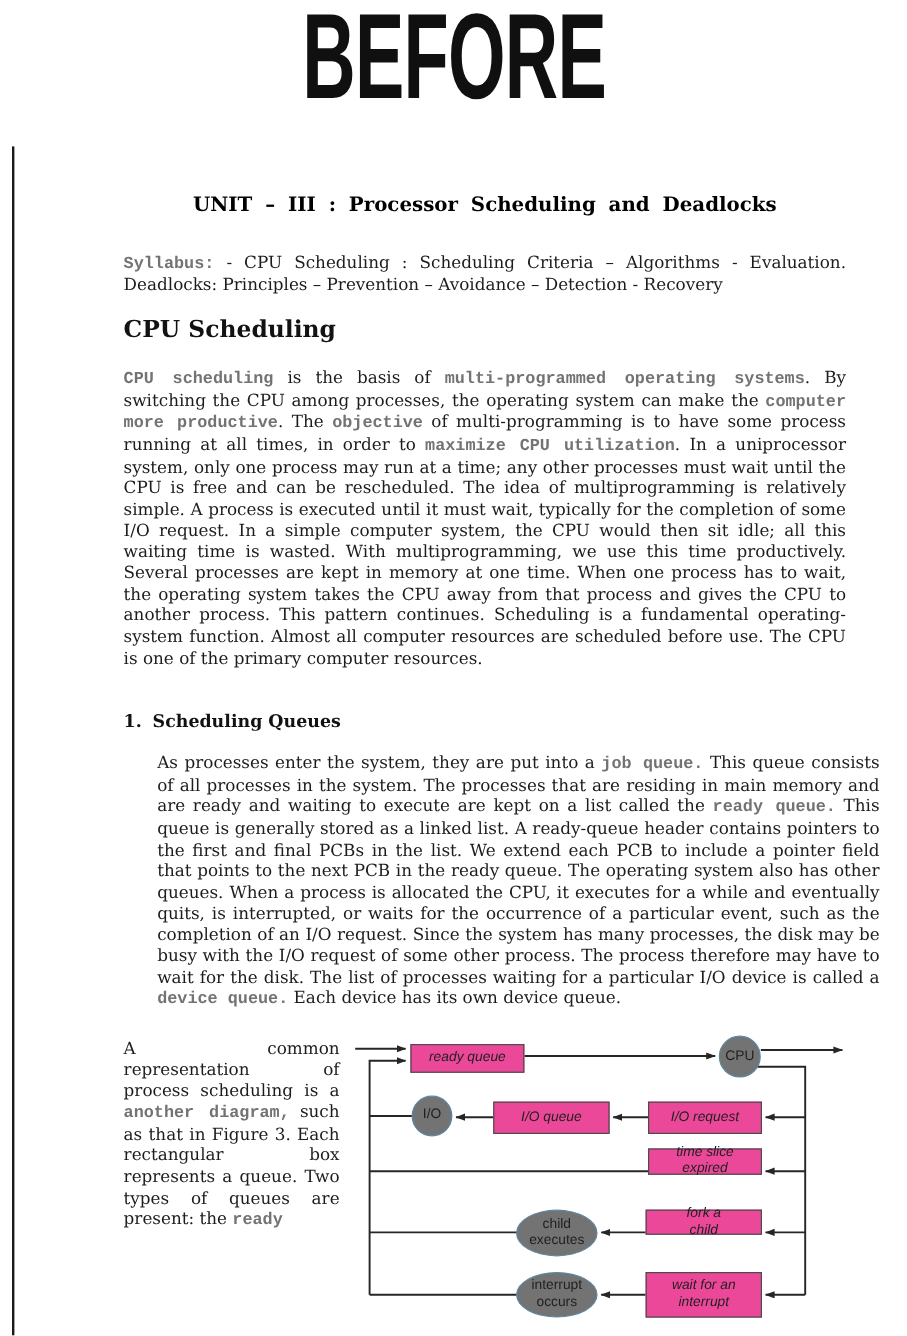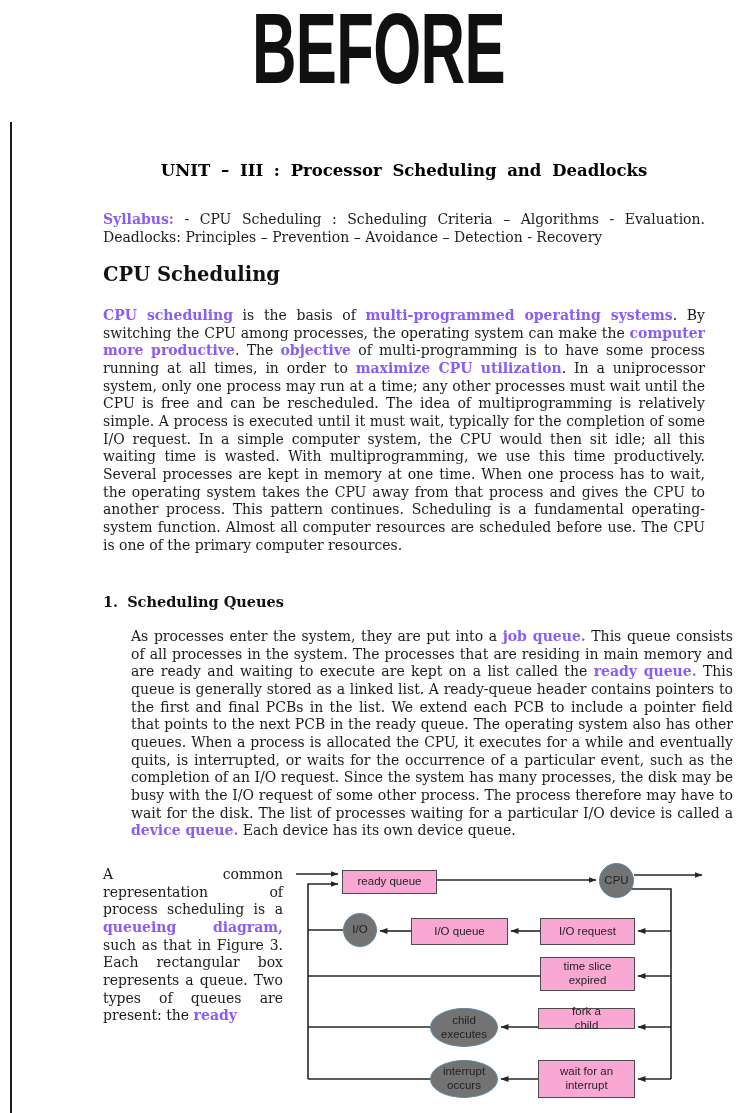--- a/index.html
+++ b/index.html
@@ -14,41 +14,41 @@
     font-size:101px; line-height:76px; letter-spacing:-1px; color:#101010;
     transform:scaleX(0.61); transform-origin:center top; white-space:nowrap;
   }
   .left-rule { position:absolute; left:10px; top:122px; width:2px; height:991px; background:#1a1a1a; }
 
   .doc-title {
     position:absolute; left:103px; top:161px; width:602px; text-align:center;
     font-size:16.5px; font-weight:bold; word-spacing:5px; color:#000000;
   }
   .body-text { font-size:14px; line-height:17.65px; text-align:justify; color:#1c1c1c; }
-  .body-text b { color:#8b5cf6; }
+  .body-text b { color:#737373;font-family:Liberation Mono, monospace; }
   .syllabus { position:absolute; left:103px; top:211px; width:602px; }
   .h2 { position:absolute; left:103px; top:263px; font-size:19.5px; font-weight:bold; color:#121212; }
   .para1 { position:absolute; left:103px; top:307px; width:602px; }
   .h3 { position:absolute; left:103px; top:593px; font-size:14.5px; font-weight:bold; color:#121212; }
   .h3 .num { margin-right:9px; }
   .para2 { position:absolute; left:103px; top:628px; width:602px;margin-left:28px; }
 
   .left-col { position:absolute; left:103px; top:866px; width:180px; }
   .caption { margin-bottom:26px; }
 
   .diagram {
     position:absolute; left:295px; top:860px; width:461px; height:253px;
     font-family:"Liberation Sans", sans-serif;
   }
   .diagram svg { position:absolute; left:0; top:0; }
   .dnode {
     position:absolute; display:flex; align-items:center; justify-content:center;
     text-align:center; font-size:11.5px; line-height:1.18; color:#1f1f1f; white-space:pre-line;
   }
-  .dbox  { background:#f9a8d4; border:1.5px solid #4c4c4c; }
+  .dbox  { background:#ec4899; border:1.5px solid #4c4c4c;font-style:italic; }
   .dblue { background:#737373; border:1.5px solid #5d87a1; }
   .circle, .ellipse { border-radius:50%; }
 </style>
 </head>
 <body>
 
 <div class="before-banner">
   <span class="before-text">BEFORE</span>
 </div>
 
@@ -60,21 +60,21 @@
 
 <h2 class="h2">CPU Scheduling</h2>
 
 <p class="body-text para1"><b>CPU scheduling</b> is the basis of <b>multi-programmed operating systems</b>. By switching the CPU among processes, the operating system can make the <b>computer more productive</b>. The <b>objective</b> of multi-programming is to have some process running at all times, in order to <b>maximize CPU utilization</b>. In a uniprocessor system, only one process may run at a time; any other processes must wait until the CPU is free and can be rescheduled. The idea of multiprogramming is relatively simple. A process is executed until it must wait, typically for the completion of some I/O request. In a simple computer system, the CPU would then sit idle; all this waiting time is wasted. With multiprogramming, we use this time productively. Several processes are kept in memory at one time. When one process has to wait, the operating system takes the CPU away from that process and gives the CPU to another process. This pattern continues. Scheduling is a fundamental operating-system function. Almost all computer resources are scheduled before use. The CPU is one of the primary computer resources.</p>
 
 <h3 class="h3"><span class="num">1.</span><span>Scheduling Queues</span></h3>
 
 <p class="body-text para2">As processes enter the system, they are put into a <b>job queue.</b> This queue consists of all processes in the system. The processes that are residing in main memory and are ready and waiting to execute are kept on a list called the <b>ready queue.</b> This queue is generally stored as a linked list. A ready-queue header contains pointers to the first and final PCBs in the list. We extend each PCB to include a pointer field that points to the next PCB in the ready queue. The operating system also has other queues. When a process is allocated the CPU, it executes for a while and eventually quits, is interrupted, or waits for the occurrence of a particular event, such as the completion of an I/O request. Since the system has many processes, the disk may be busy with the I/O request of some other process. The process therefore may have to wait for the disk. The list of processes waiting for a particular I/O device is called a <b>device queue.</b> Each device has its own device queue.</p>
 
 <div class="left-col">
-  <p class="body-text">A common representation of process scheduling is a <b>queueing diagram,</b> such as that in Figure 3. Each rectangular box represents a queue. Two types of queues are present: the <b>ready</b></p>
+  <p class="body-text">A common representation of process scheduling is a <b>another diagram,</b> such as that in Figure 3. Each rectangular box represents a queue. Two types of queues are present: the <b>ready</b></p>
 </div>
 
 <div class="diagram">
   <svg width="461" height="253" viewBox="0 0 461 253">
     <defs>
       <marker id="arw" markerWidth="9" markerHeight="8" refX="7.5" refY="3" orient="auto" markerUnits="userSpaceOnUse">
         <path d="M0,0 L8,3 L0,6 Z" fill="#262626"></path>
       </marker>
     </defs>
     <g stroke="#262626" stroke-width="1.6" fill="none">
@@ -95,21 +95,21 @@
       <line x1="245" y1="116" x2="13" y2="116"></line>
       <line x1="136" y1="167" x2="13" y2="167"></line>
       <line x1="136" y1="219" x2="13" y2="219"></line>
     </g>
   </svg>
   <div class="dnode dbox" style="left:47px;  top:10px;  width:95px; height:24px;">ready queue</div>
   <div class="dnode dblue circle" style="left:304px; top:3px;   width:35px; height:35px;">CPU</div>
   <div class="dnode dblue circle" style="left:48px;  top:53px;  width:34px; height:34px;">I/O</div>
   <div class="dnode dbox" style="left:116px; top:58px;  width:97px; height:27px;text-align:center;">I/O queue</div>
   <div class="dnode dbox" style="left:245px; top:58px;  width:95px; height:27px;">I/O request</div>
-  <div class="dnode dbox" style="left:245px; top:97px;  width:95px; height:34px;">time slice
+  <div class="dnode dbox" style="left:245px; top:97px;  width:95px; height:22px;">time slice
 expired</div>
   <div class="dnode dbox" style="left:243px; top:148px; width:97px; height:21px;">fork a
 child</div>
   <div class="dnode dblue ellipse" style="left:135px; top:148px; width:68px; height:39px;">child
 executes</div>
   <div class="dnode dbox" style="left:243px; top:200px; width:97px; height:38px;">wait for an
 interrupt</div>
   <div class="dnode dblue ellipse" style="left:135px; top:200px; width:68px; height:38px;">interrupt
 occurs</div>
 </div>

